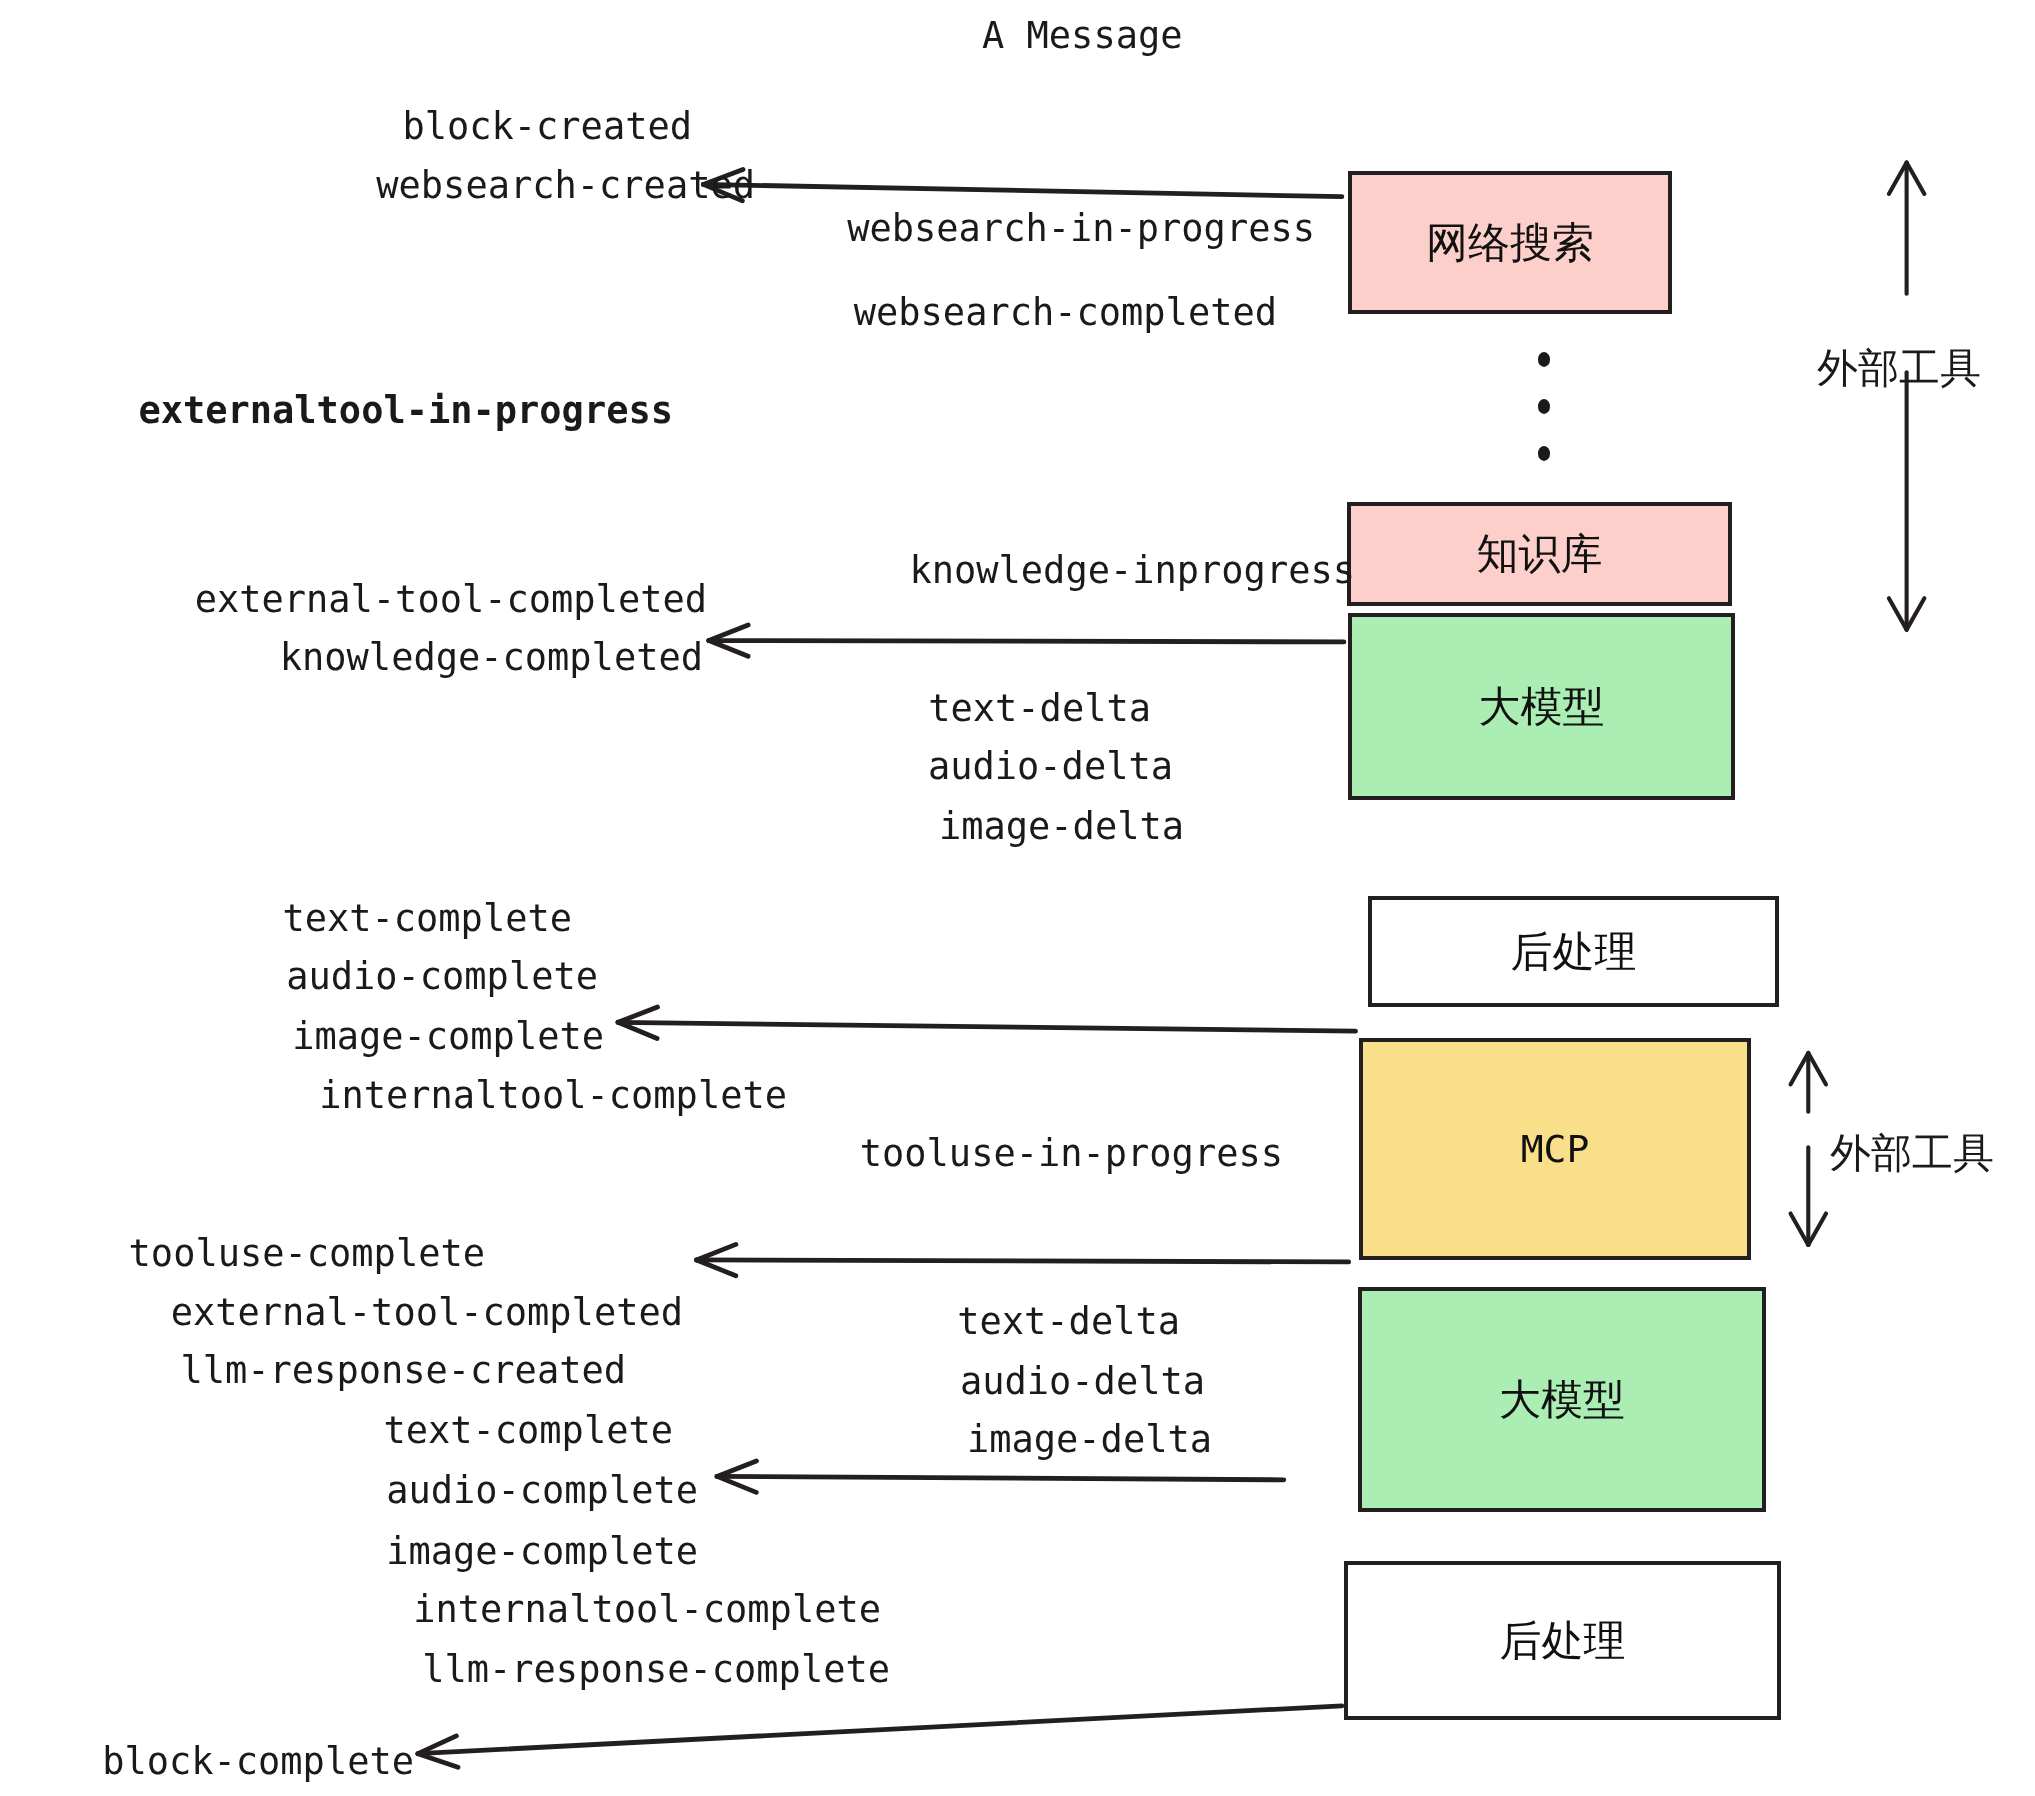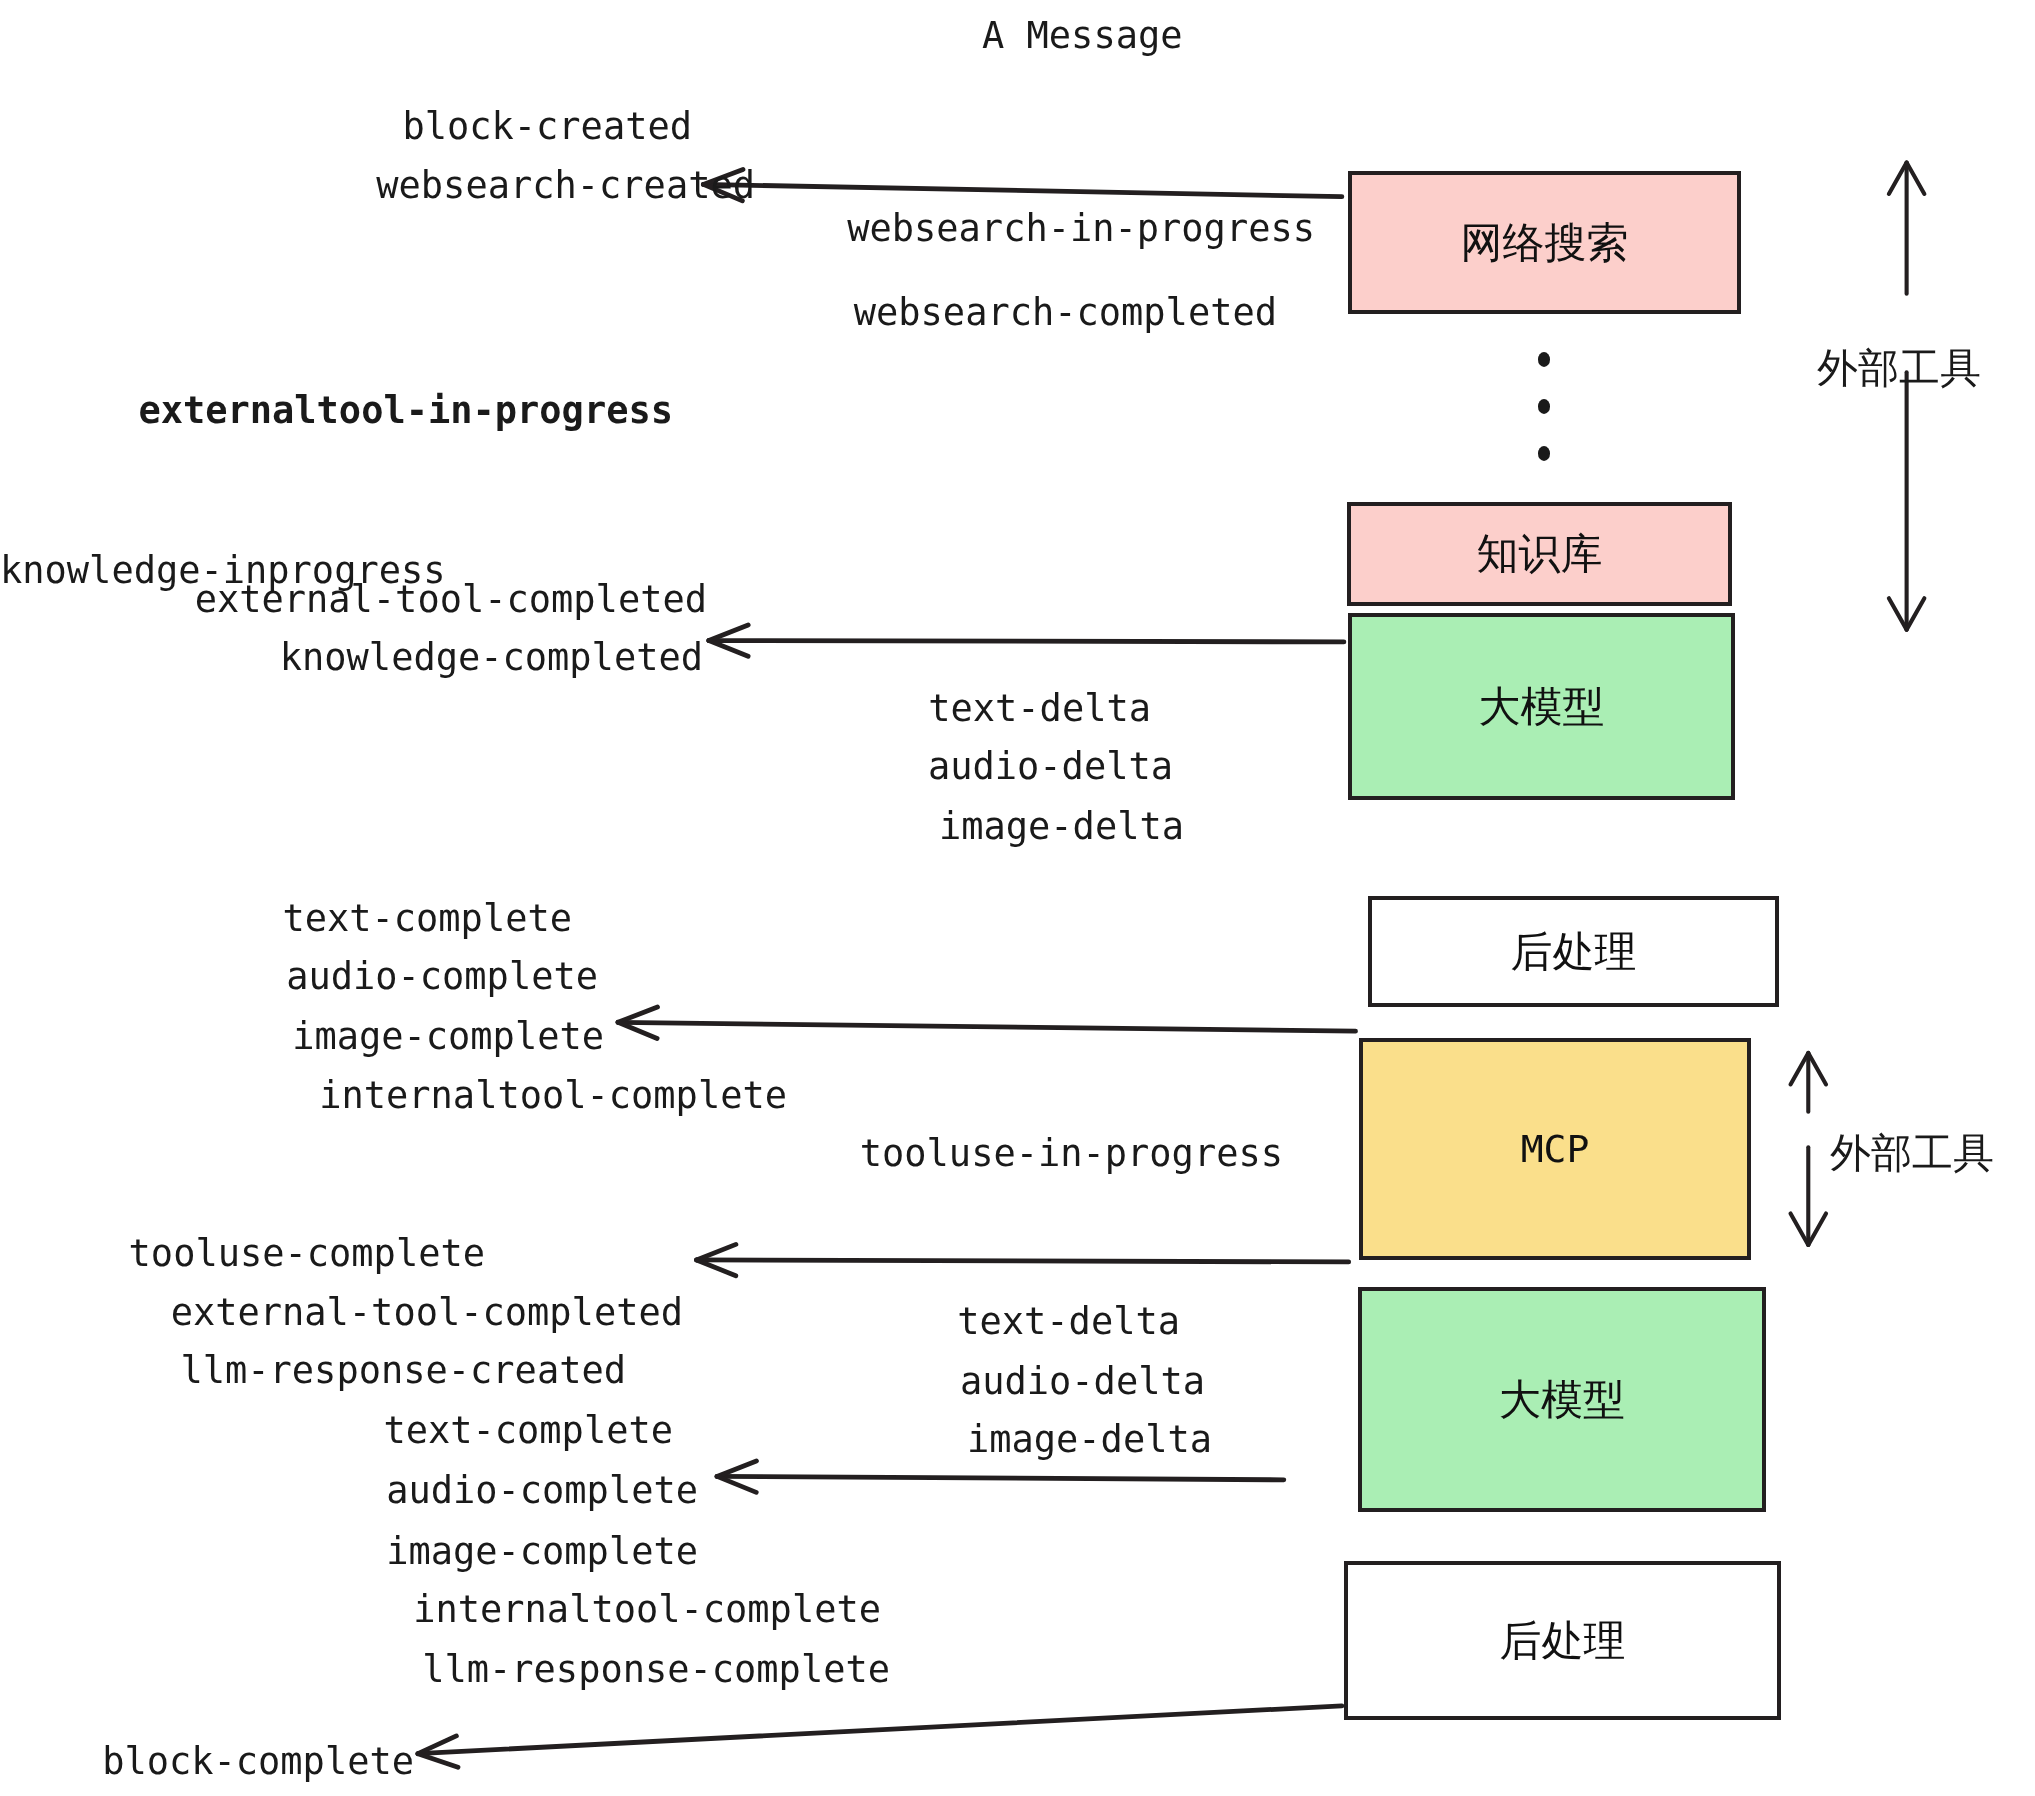--- a/index.html
+++ b/index.html
@@ -117,21 +117,21 @@
       <line x1="2792" y1="922" x2="2818" y2="876" stroke="#231f20" stroke-width="6" stroke-linecap="round"></line>
       <line x1="2648" y1="1542" x2="2648" y2="1628" stroke="#231f20" stroke-width="6" stroke-linecap="round"></line>
       <line x1="2648" y1="1542" x2="2622" y2="1588" stroke="#231f20" stroke-width="6" stroke-linecap="round"></line>
       <line x1="2648" y1="1542" x2="2674" y2="1588" stroke="#231f20" stroke-width="6" stroke-linecap="round"></line>
       <line x1="2648" y1="1680" x2="2648" y2="1823" stroke="#231f20" stroke-width="6" stroke-linecap="round"></line>
       <line x1="2648" y1="1823" x2="2622" y2="1777" stroke="#231f20" stroke-width="6" stroke-linecap="round"></line>
       <line x1="2648" y1="1823" x2="2674" y2="1777" stroke="#231f20" stroke-width="6" stroke-linecap="round"></line>
     </svg>
 
   <div id="boxes-layer">
-      <div class="box" style="left: 1348px; top: 171px; width: 393px; height: 143px; background: rgb(252, 207, 203);">
+      <div class="box" style="left: 1348px; top: 171px; width: 324px; height: 143px; background: rgb(252, 207, 203);">
         <span class="boxlabel">网络搜索</span>
       </div>
       <div class="box" style="left: 1347px; top: 502px; width: 385px; height: 104px; background: rgb(252, 207, 203);">
         <span class="boxlabel">知识库</span>
       </div>
       <div class="box" style="left: 1348px; top: 613px; width: 387px; height: 187px; background: rgb(170, 238, 180);">
         <span class="boxlabel">大模型</span>
       </div>
       <div class="box" style="left: 1368px; top: 896px; width: 411px; height: 111px; background: rgb(255, 255, 255);">
         <span class="boxlabel">后处理</span>
@@ -145,21 +145,21 @@
       <div class="box" style="left: 1344px; top: 1561px; width: 437px; height: 159px; background: rgb(255, 255, 255);">
         <span class="boxlabel">后处理</span>
       </div>
     </div>
   <div id="labels-layer">
       <div class="mono" style="top: 108px; left: 0px; width: 692px; text-align: right;">block-created</div>
       <div class="mono" style="top: 167px; left: 0px; width: 755px; text-align: right;">websearch-created</div>
       <div class="mono" style="top: 210px; left: 0px; width: 1315px; text-align: right;">websearch-in-progress</div>
       <div class="mono" style="top: 294px; left: 0px; width: 1277px; text-align: right;">websearch-completed</div>
       <div class="mono" style="top: 392px; left: 0px; width: 673px; text-align: right; font-weight: bold;">externaltool-in-progress</div>
-      <div class="mono" style="top: 552px; left: 0px; width: 1311px; ">knowledge-inprogress</div>
+      <div class="mono" style="top: 552px; left: 0px; width: 1311px; text-align: right; padding-left: 44px;">knowledge-inprogress</div>
       <div class="mono" style="top: 581px; left: 0px; width: 707px; text-align: right;">external-tool-completed</div>
       <div class="mono" style="top: 639px; left: 0px; width: 703px; text-align: right;">knowledge-completed</div>
       <div class="mono" style="top: 690px; left: 0px; width: 1151px; text-align: right;">text-delta</div>
       <div class="mono" style="top: 748px; left: 0px; width: 1173px; text-align: right;">audio-delta</div>
       <div class="mono" style="top: 808px; left: 0px; width: 1184px; text-align: right;">image-delta</div>
       <div class="mono" style="top: 900px; left: 0px; width: 572px; text-align: right;">text-complete</div>
       <div class="mono" style="top: 958px; left: 0px; width: 598px; text-align: right;">audio-complete</div>
       <div class="mono" style="top: 1018px; left: 0px; width: 604px; text-align: right;">image-complete</div>
       <div class="mono" style="top: 1077px; left: 0px; width: 787px; text-align: right;">internaltool-complete</div>
       <div class="mono" style="top: 1135px; left: 0px; width: 1283px; text-align: right;">tooluse-in-progress</div>

